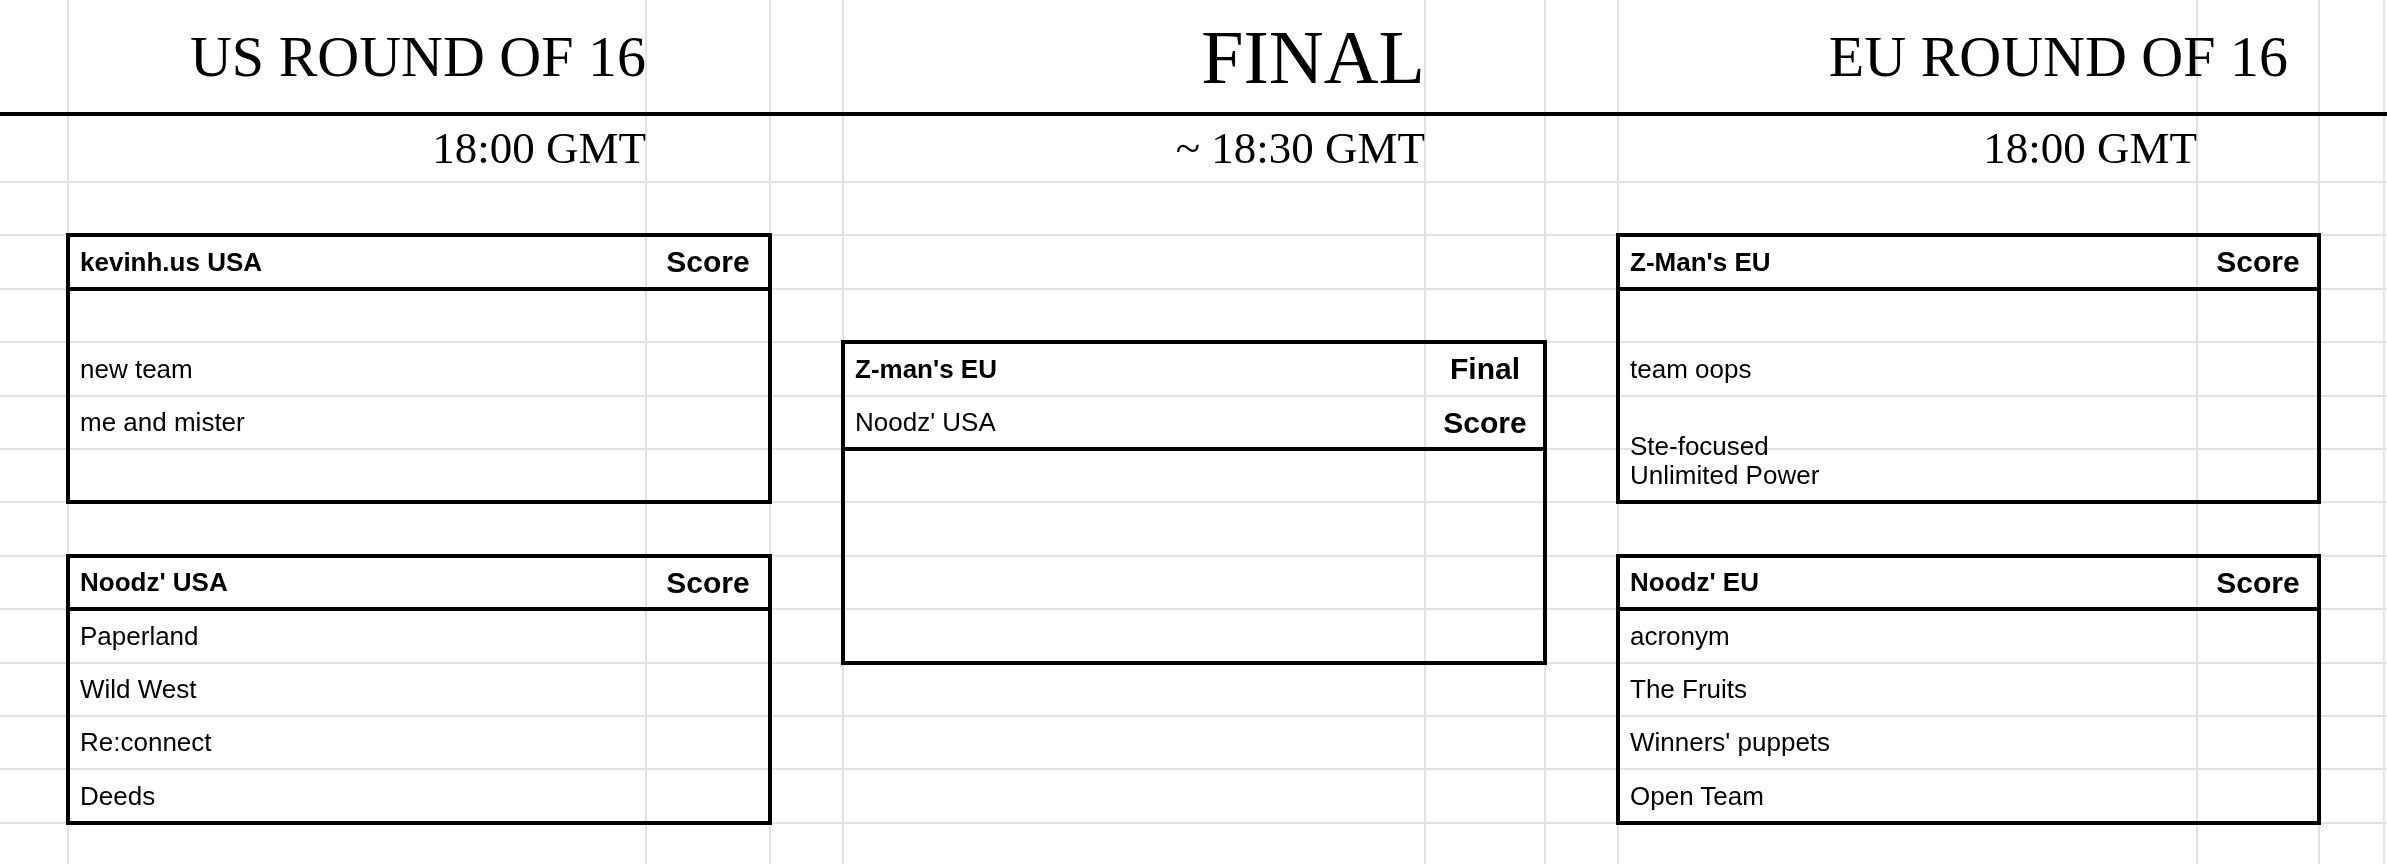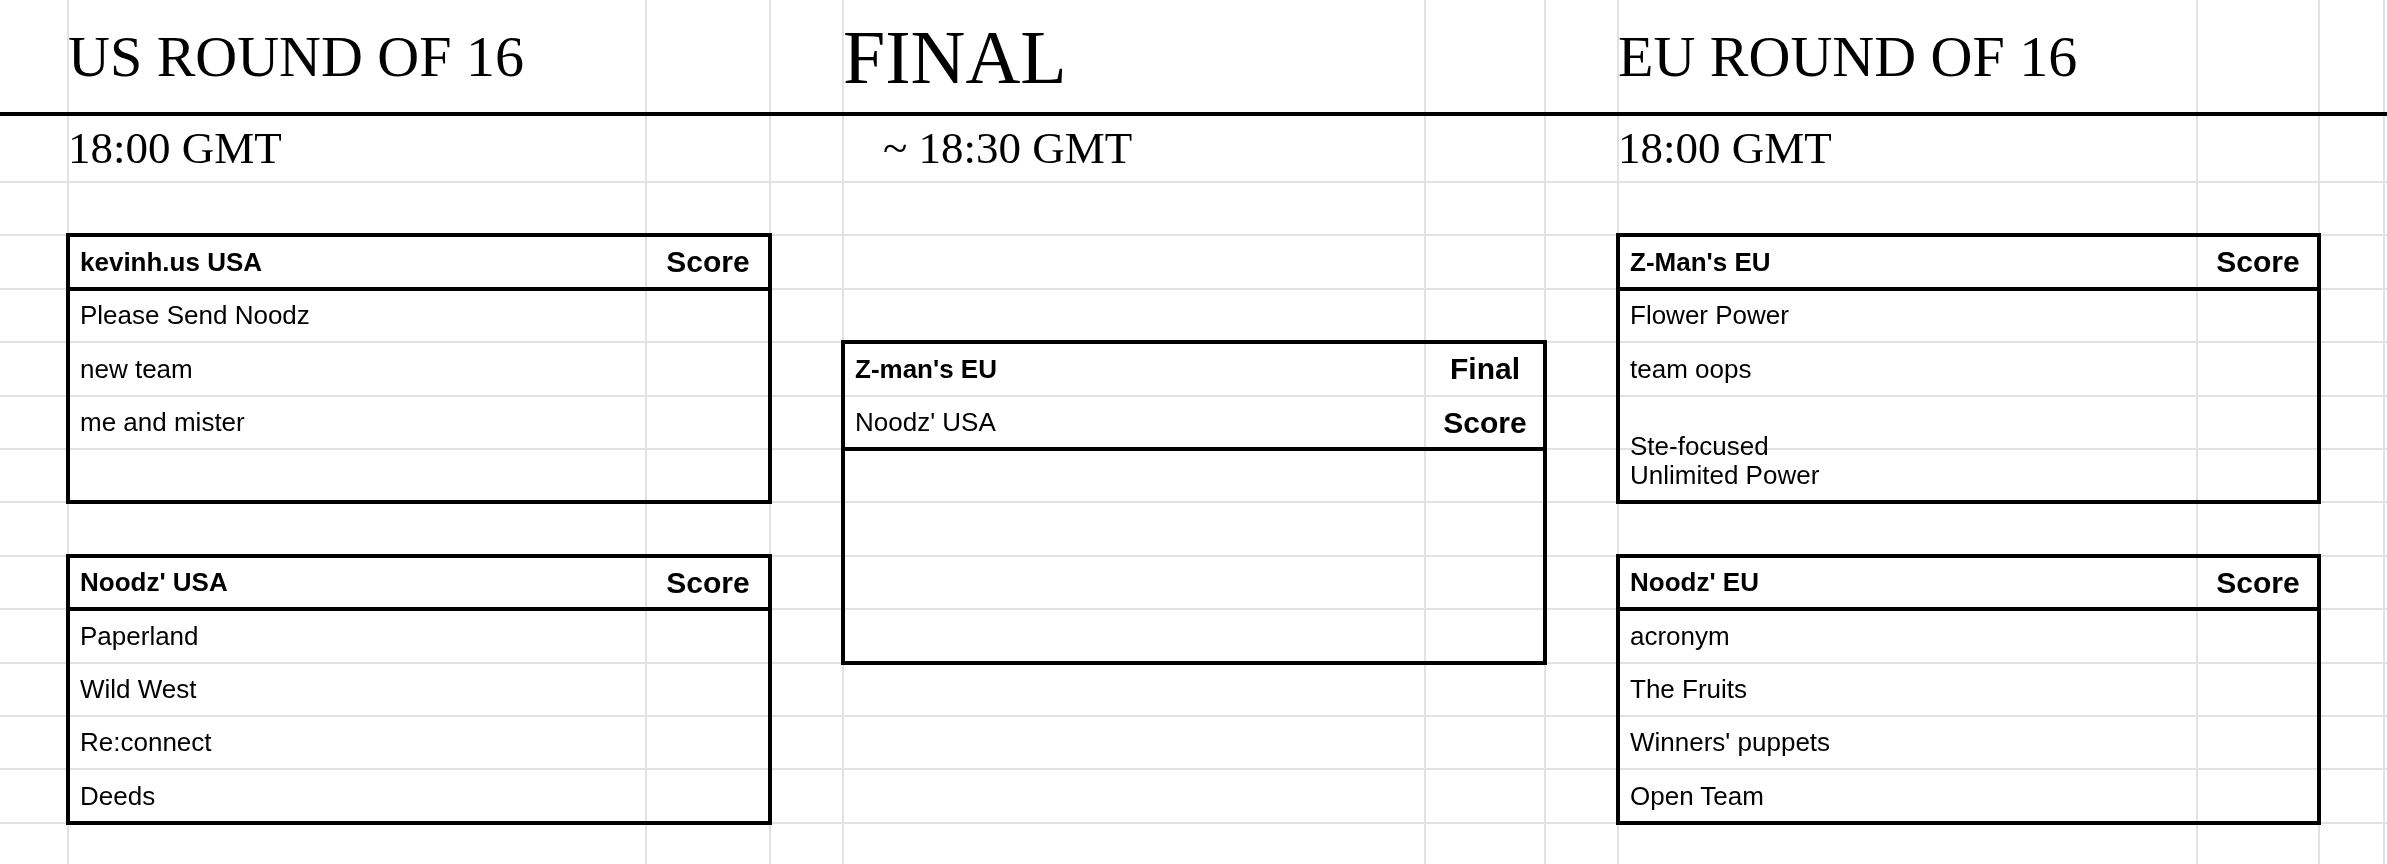--- a/index.html
+++ b/index.html
@@ -19,21 +19,21 @@
     color:var(--text);
   }
   
   .vline{position:absolute;top:0;height:864px;width:2px;background:var(--grid);}
   .hline{position:absolute;left:0;width:2387px;height:2px;background:var(--grid);}
   
   .thickline{position:absolute;background:var(--border);}
   .box{position:absolute;border:4px solid var(--border);box-sizing:border-box;background:transparent;pointer-events:none;}
   
   .cell{position:absolute;box-sizing:border-box;white-space:nowrap;overflow:hidden;}
-  .serif{font-family:"Liberation Serif", serif;text-align:left;}
+  .serif{font-family:"Liberation Serif", serif;text-align:right;}
   .big-title{font-size:58px;}
   .final-title{font-size:76px;}
   .time{font-size:45px;}
   .name{font-size:26px;padding-left:12px;text-align:left;}
   .score{font-size:30px;text-align:center;}
   .bold{font-weight:700;}
 </style>
 </head>
 <body>
 
@@ -68,39 +68,37 @@
   <div class="cell serif time" style="left:68px;top:114px;width:578px;height:68px;line-height:68px;">18:00 GMT</div>
 
   <div class="cell serif final-title" style="left:843px;top:0;width:582px;height:114px;line-height:114px;">FINAL</div>
   <div class="cell serif time" style="left:843px;top:114px;width:582px;height:68px;line-height:68px;padding-left:40px;">~ 18:30 GMT</div>
 
   <div class="cell serif big-title" style="left:1618px;top:0;width:670px;height:114px;line-height:114px;">EU ROUND OF 16</div>
   <div class="cell serif time" style="left:1618px;top:114px;width:579px;height:68px;line-height:68px;">18:00 GMT</div>
 
   <div class="cell name bold" style="left:68px;top:235px;width:578px;height:54px;line-height:54px;">kevinh.us USA</div>
   <div class="cell score bold" style="left:646px;top:235px;width:124px;height:54px;line-height:54px;">Score</div>
-  <div class="cell name" style="left:68px;top:289px;width:578px;height:53px;line-height:53px;">Please Send Noodz</div>
   <div class="cell name" style="left:68px;top:342px;width:578px;height:54px;line-height:54px;">new team</div>
   <div class="cell name" style="left:68px;top:396px;width:578px;height:53px;line-height:53px;">me and mister</div>
 
   <div class="cell name bold" style="left:68px;top:556px;width:578px;height:53px;line-height:53px;">Noodz' USA</div>
   <div class="cell score bold" style="left:646px;top:556px;width:124px;height:53px;line-height:53px;">Score</div>
   <div class="cell name" style="left:68px;top:609px;width:578px;height:54px;line-height:54px;">Paperland</div>
   <div class="cell name" style="left:68px;top:663px;width:578px;height:53px;line-height:53px;">Wild West</div>
   <div class="cell name" style="left:68px;top:716px;width:578px;height:53px;line-height:53px;">Re:connect</div>
   <div class="cell name" style="left:68px;top:769px;width:578px;height:54px;line-height:54px;">Deeds</div>
 
   <div class="cell name bold" style="left:843px;top:342px;width:582px;height:54px;line-height:54px;">Z-man's EU</div>
   <div class="cell score bold" style="left:1425px;top:342px;width:120px;height:54px;line-height:54px;">Final</div>
   <div class="cell name" style="left:843px;top:396px;width:582px;height:53px;line-height:53px;">Noodz' USA</div>
   <div class="cell score bold" style="left:1425px;top:396px;width:120px;height:53px;line-height:53px;">Score</div>
 
   <div class="cell name bold" style="left:1618px;top:235px;width:579px;height:54px;line-height:54px;">Z-Man's EU</div>
   <div class="cell score bold" style="left:2197px;top:235px;width:122px;height:54px;line-height:54px;">Score</div>
-  <div class="cell name" style="left:1618px;top:289px;width:579px;height:53px;line-height:53px;">Flower Power</div>
   <div class="cell name" style="left:1618px;top:342px;width:579px;height:54px;line-height:54px;">team oops</div>
   <div class="cell name" style="left:1618px;top:420px;width:579px;height:53px;line-height:53px;">Ste-focused</div>
   <div class="cell name" style="left:1618px;top:449px;width:579px;height:53px;line-height:53px;">Unlimited Power</div>
 
   <div class="cell name bold" style="left:1618px;top:556px;width:579px;height:53px;line-height:53px;">Noodz' EU</div>
   <div class="cell score bold" style="left:2197px;top:556px;width:122px;height:53px;line-height:53px;">Score</div>
   <div class="cell name" style="left:1618px;top:609px;width:579px;height:54px;line-height:54px;">acronym</div>
   <div class="cell name" style="left:1618px;top:663px;width:579px;height:53px;line-height:53px;">The Fruits</div>
   <div class="cell name" style="left:1618px;top:716px;width:579px;height:53px;line-height:53px;">Winners' puppets</div>
   <div class="cell name" style="left:1618px;top:769px;width:579px;height:54px;line-height:54px;">Open Team</div>

